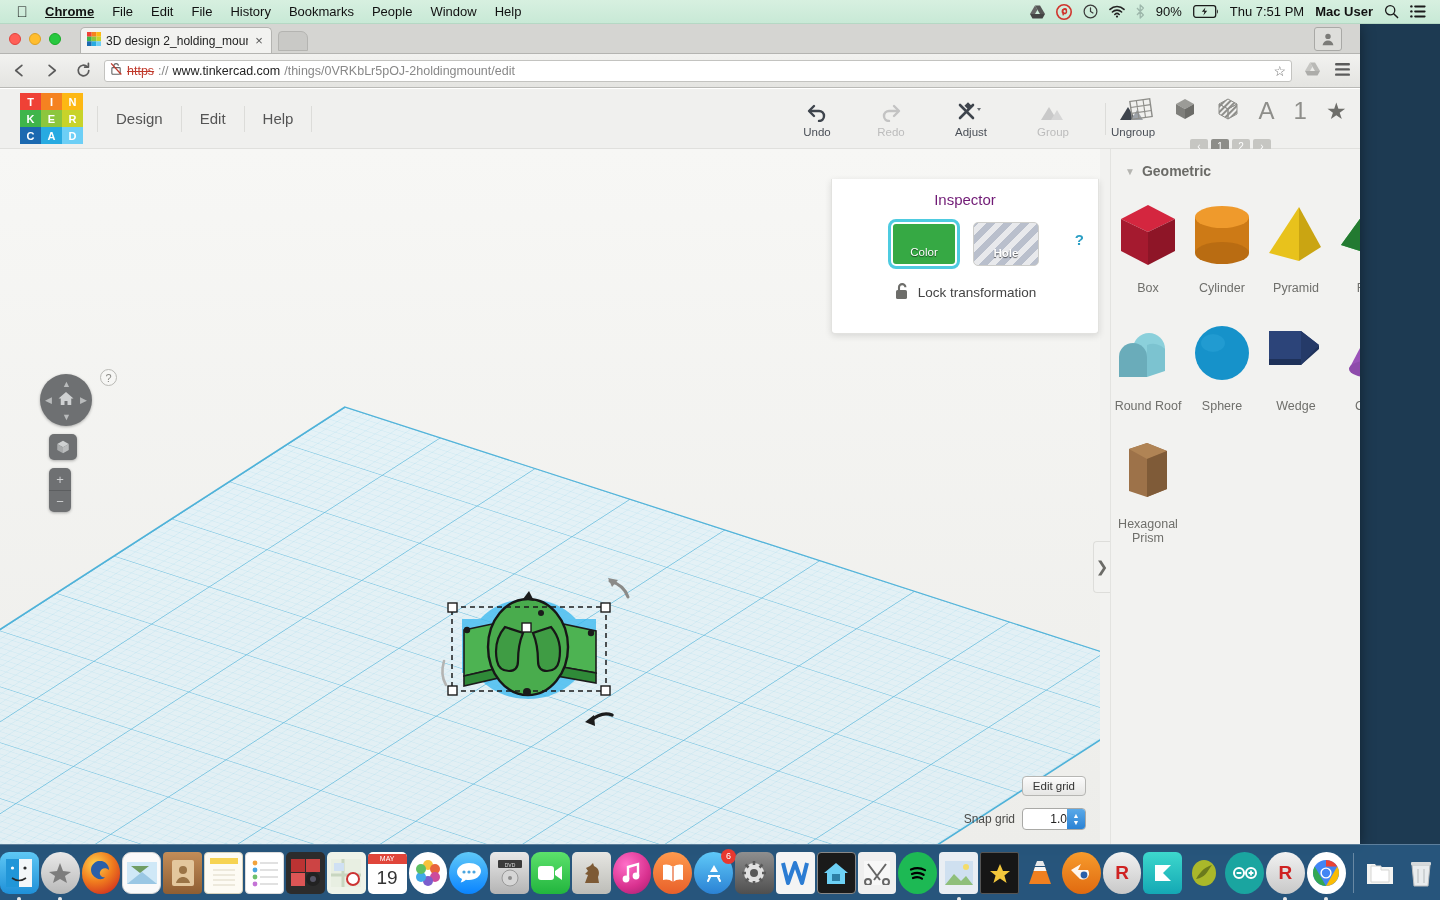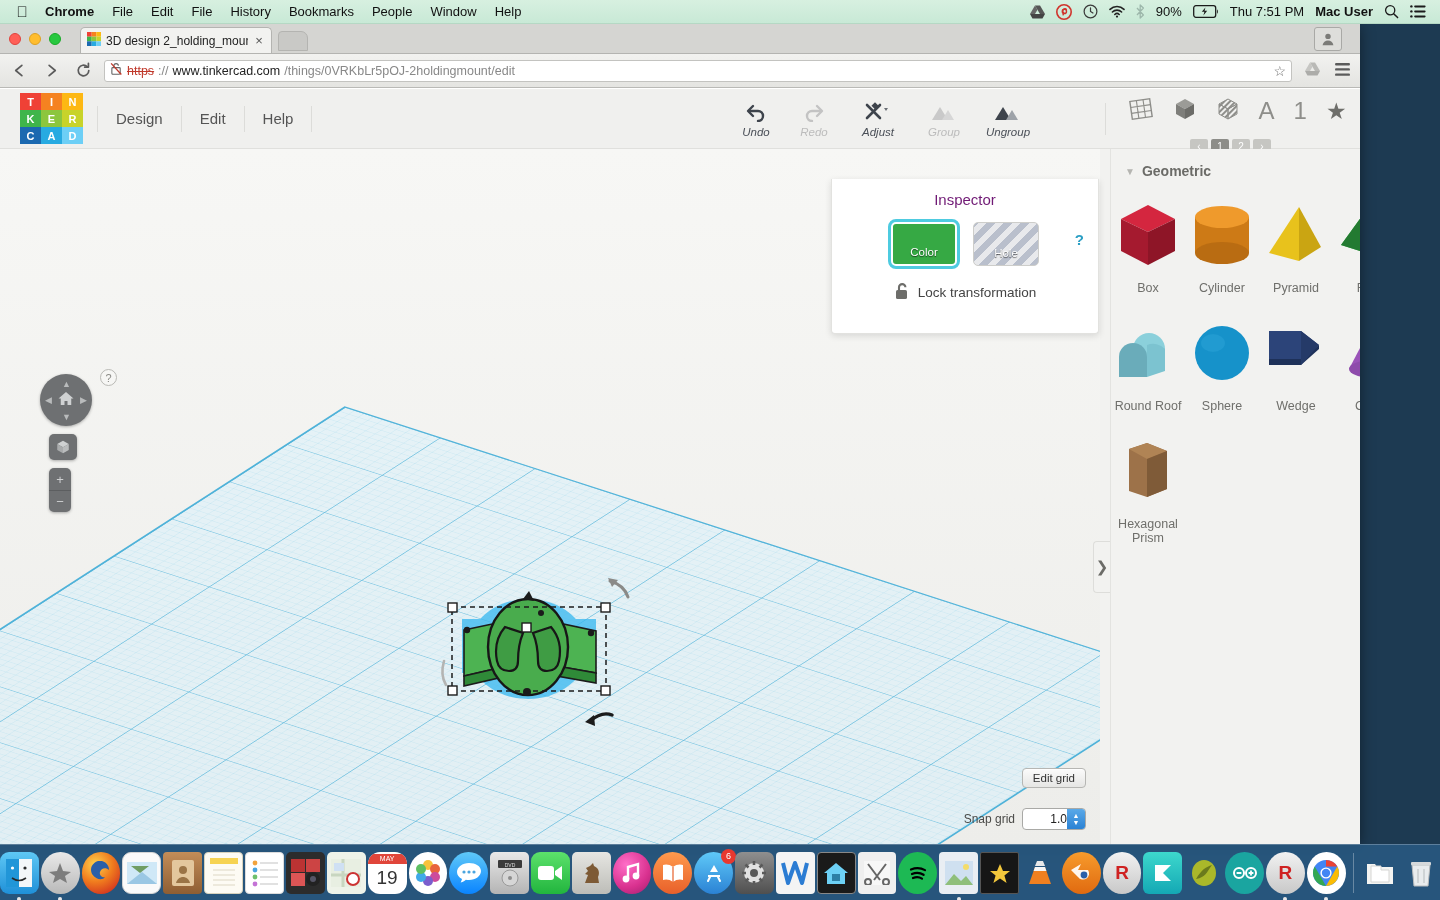--- a/index.html
+++ b/index.html
@@ -16,21 +16,21 @@
     position: absolute; top: 0; left: 0; width: 1440px; height: 24px;
     background: linear-gradient(#d7f0e0, #c8e9d6);
     display: flex; align-items: center;
     font-size: 13px; color: #111;
     padding: 0 8px;
     border-bottom: 1px solid #b5d8c4;
     z-index: 40;
   }
   .mb-apple { width: 28px; text-align: center; font-size: 15px; line-height: 1; }
   .mb-item { padding: 0 9px; white-space: nowrap; }
-  .mb-item.bold { font-weight: bold; }
+  .mb-item.bold { font-weight: bold; text-decoration: underline; }
   .mb-right { margin-left: auto; display: flex; align-items: center; gap: 11px; padding-right: 6px; }
   .mb-ic { display: inline-flex; align-items: center; justify-content: center; }
   .mb-txt { font-size: 13px; color: #111; }
 
   
   #chrome-win {
     position: absolute; left: 0; top: 24px; width: 1360px; height: 820px;
     background: #fff;
     box-shadow: 0 2px 14px rgba(0,0,0,.45);
     overflow: hidden;
@@ -87,21 +87,21 @@
     height: 60px; background: #f0f0ee; border-bottom: 1px solid #e0e0dd;
     display: flex; align-items: center; position: relative;
   }
   #logo { margin-left: 20px; display: grid; grid-template-columns: repeat(3,21px); grid-template-rows: repeat(3,17px); }
   #logo div {
     display:flex; align-items:center; justify-content:center;
     color:#fff; font-weight:bold; font-size:11px;
   }
   .menu-sep { width:1px; height:26px; background:#dcdcd9; }
   .app-menu { padding: 0 18px; font-size: 15px; color: #555; }
-  #toolset { position: absolute; left: 727px; display: flex; align-items: flex-start; gap: 0; font-style: italic; }
+  #toolset { position: absolute; left: 788px; display: flex; align-items: flex-start; gap: 16px; }
   .tool {
     width: 58px; text-align: center; color: #4a4f57; font-size: 11.5px;
     display: flex; flex-direction: column; align-items: center; gap: 2px; position: relative;
   }
   .tool.dim { color: #bcbcbc; text-align: right; }
   .tool .glyph { font-size: 21px; line-height: 22px; height: 24px; display:flex; align-items:center; }
   #tool-sep { position: absolute; left: 1105px; top: 14px; width: 1px; height: 32px; background: #dcdcd9; }
   #cat-icons {
     position: absolute; left: 1118px; top: 8px; width: 238px;
     display: flex; align-items: center; justify-content: space-around; color: #8e8e8a;
@@ -157,21 +157,21 @@
     border: 1px solid #b9b9b5; color: #8a8a86; font-size: 11px;
     display:flex; align-items:center; justify-content:center; background:#f6f6f4;
   }
   
   #gridctl { position: absolute; right: 14px; bottom: 14px; text-align: right; font-size: 12px; color:#4a4a48; }
   #editgrid {
     display:inline-block; padding: 3px 10px; font-size: 11.5px; color:#333;
     background: linear-gradient(#fbfbfb,#e6e6e4); border:1px solid #b6b6b3; border-radius: 4px;
     box-shadow: 0 1px 0 rgba(255,255,255,.7) inset;
   }
-  #snaprow { margin-top: 20px; display: flex; align-items: center; gap: 7px; justify-content: center; }
+  #snaprow { margin-top: 12px; display: flex; align-items: center; gap: 7px; justify-content: center; }
   #snapinput {
     width: 64px; height: 22px; border:1px solid #a9a9a6; border-radius:4px; background:#fff;
     display:flex; align-items:center; overflow:hidden;
   }
   #snapinput span { flex:1; padding-left:6px; font-size:12px; color:#222; }
   #snapstep {
     width:18px; height:20px; background: linear-gradient(#5aa9e8,#2b82d4); color:#fff;
     display:flex; flex-direction:column; align-items:center; justify-content:center;
     font-size:7px; line-height:7px;
   }
@@ -184,20 +184,21 @@
     z-index: 12;
   }
   #insp-title { text-align:center; font-size: 15px; color: #701a75; padding-top: 12px; }
   #swatches { display:flex; gap: 16px; justify-content:center; margin-top: 14px; }
   .sw { width: 66px; height: 44px; border-radius: 5px; position: relative; display:flex; align-items:flex-end; justify-content:center; }
   .sw span { font-size: 11.5px; color:#fff; text-shadow: 0 1px 1px rgba(0,0,0,.65); margin-bottom: 6px; }
   #sw-color { background: #36a944; outline: 3px solid #4ecbe0; outline-offset: 0px; border: 2px solid #fff; }
   #sw-hole {
     border:1px solid #cdcdca; background-color:#e8e9ec;
     background-image: repeating-linear-gradient(-45deg,#b9bfcc 0 6px,#e8e9ec 6px 12px);
+    font-weight: bold;
   }
   #sw-hole span { color:#fff; }
   #insp-help { position:absolute; right: 14px; top: 52px; color:#2b9fc4; font-weight:bold; font-size:15px; }
   #lockrow { display:flex; align-items:center; justify-content:center; gap:8px; margin-top: 16px; font-size: 13.5px; color:#444; }
 
   
   #panel {
     position: absolute; left: 1110px; top: 60px; width: 250px; height: 695px;
     background: #f2f2f0; border-left: 1px solid #e3e3e0; overflow: hidden;
   }
@@ -821,21 +822,21 @@
       </svg>
   </div>
   <div class="dk" style="background:#eef3e9;border-radius:5px">
     <svg width="30" height="28" viewBox="0 0 30 28">
         <rect width="30" height="28" fill="#e8efe2"></rect>
         <path d="M0 16h30M12 0v28" stroke="#c8d6c0" stroke-width="3"></path>
         <path d="M3 4h10v8H3z" fill="#cfe0f3"></path>
         <circle cx="22" cy="20" r="6" fill="#fff" stroke="#c33" stroke-width="2"></circle>
       </svg>
   </div>
-  <div class="dk" style="background:#fff;border-radius:12px;overflow:hidden;flex-direction:column">
+  <div class="dk" style="background:#fff;border-radius:5px;overflow:hidden;flex-direction:column">
     <div style="background:#e0453a;color:#fff;font-size:7px;width:100%;text-align:center;line-height:10px">MAY</div>
     <div style="color:#333;font-size:19px;line-height:28px">19</div>
   </div>
   <div class="dk circle" style="background:#fff">
     <svg width="28" height="28" viewBox="0 0 28 28">
         <g>
           <circle cx="14" cy="6" r="5" fill="#f7c23c"></circle>
           <circle cx="21" cy="10" r="5" fill="#e8643c"></circle>
           <circle cx="21" cy="18" r="5" fill="#cd4b9c"></circle>
           <circle cx="14" cy="22" r="5" fill="#7b5ecd"></circle>

